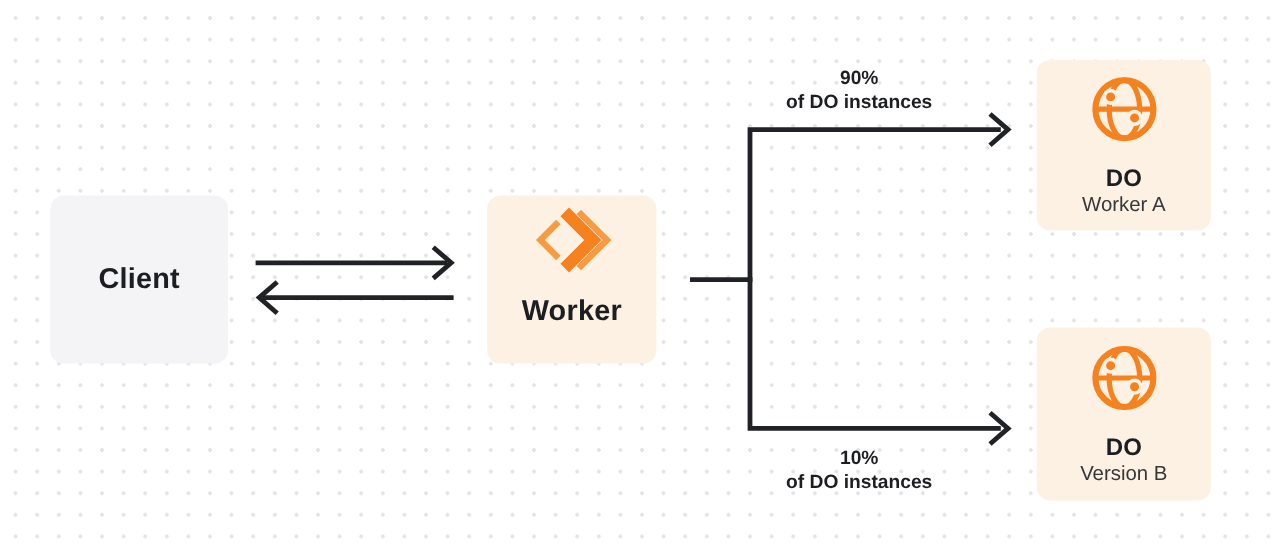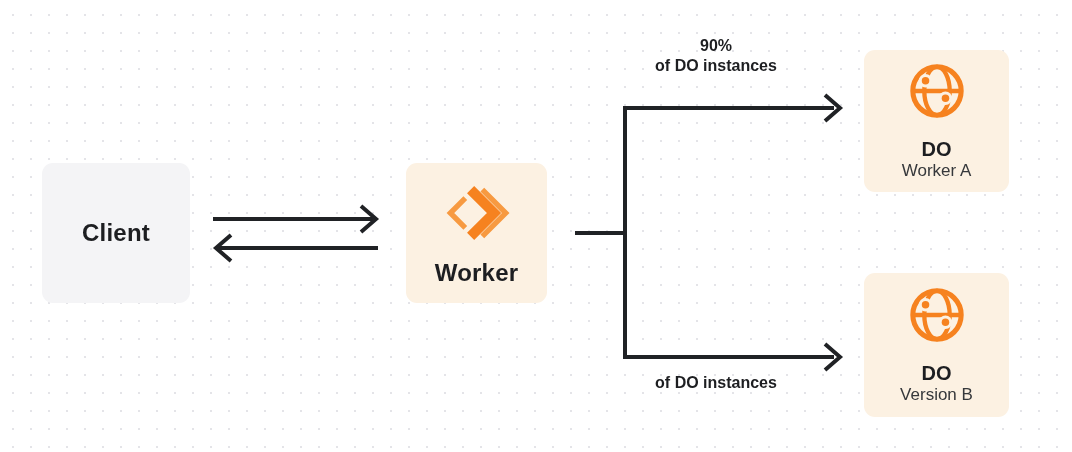--- a/index.html
+++ b/index.html
@@ -44,21 +44,21 @@
 
   .client-node {
     left: 42px; top: 163px;
     width: 148px; height: 140px;
     justify-content: center;
     align-items: center;
   }
   .worker-node {
     left: 406px; top: 163px;
     width: 141px; height: 140px;
-    padding-top: 19px;
+    padding-top: 6px;
   }
   .doa-node {
     left: 864px; top: 50px;
     width: 145px; height: 142px;
     padding-top: 12px;
   }
   .dob-node {
     left: 864px; top: 273px;
     width: 145px; height: 144px;
     padding-top: 13px;
@@ -94,21 +94,21 @@
 
   .edge-label {
     position: absolute;
     width: 240px;
     text-align: center;
     font-size: 16px;
     font-weight: 700;
     color: var(--text-color, #1d1e21);
     line-height: 20px;
   }
-  .edge-label-top { left: 596px; top: 36px; }
+  .edge-label-top { left: 596px; top: 56px; }
   .edge-label-bottom { left: 596px; top: 373px; }
 </style>
 </head>
 <body>
 
 <div class="canvas">
 
   <svg class="connectors" viewBox="0 0 1072 452" xmlns="http://www.w3.org/2000/svg">
 
     <g>
@@ -167,16 +167,17 @@
     </svg>
     <span class="do-title">DO</span>
     <span class="do-sub">Version B</span>
   </div>
 
   <div class="edge-label edge-label-top">
     <div>90%</div>
     <div>of DO instances</div>
   </div>
   <div class="edge-label edge-label-bottom">
+    <div>10%</div>
     <div>of DO instances</div>
   </div>
 
 </div>
 
 </body></html>

